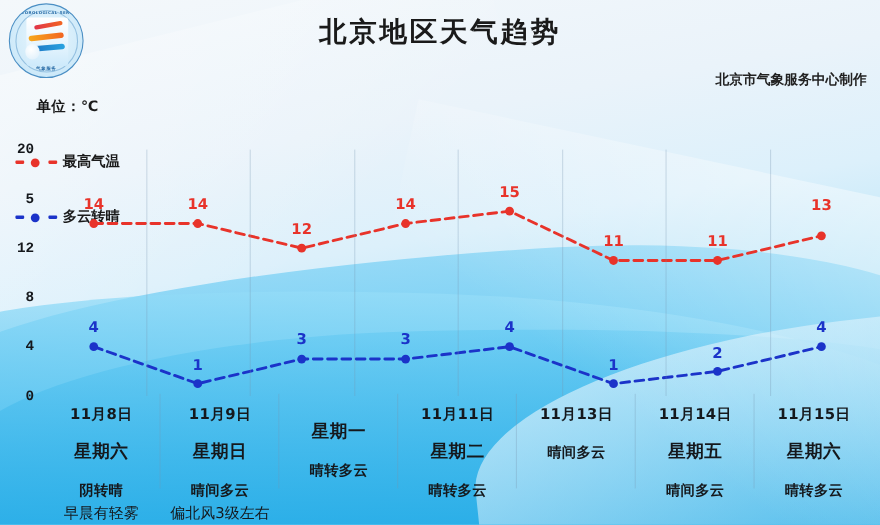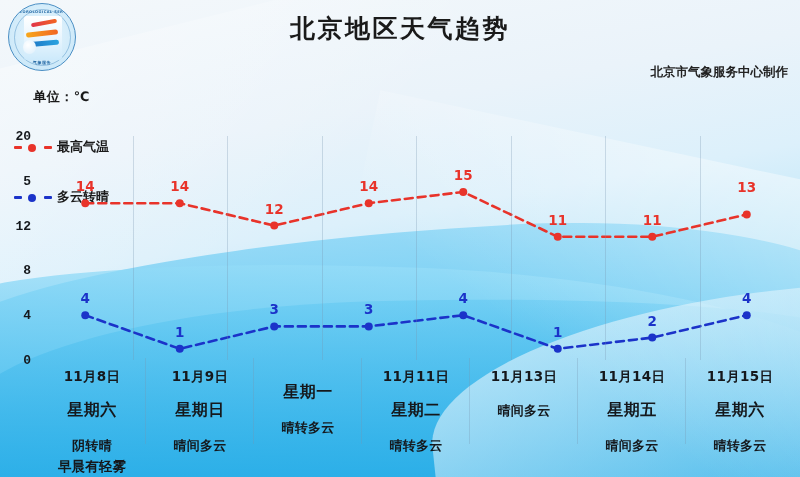--- a/index.html
+++ b/index.html
@@ -133,21 +133,21 @@
     flex: 1 1 0; text-align: center; position: relative;
     padding-top: 8px; color: #15181c;
   }
   .col:not(:last-child)::after {
     content: ""; position: absolute; right: 0; top: -2px; width: 1px; height: 86px;
     background: rgba(120,150,175,.30);
   }
   .c-date { font-size: 13.5px; font-weight: bold; letter-spacing: .3px; }
   .c-week { font-size: 16px; font-weight: bold; margin-top: 14px; letter-spacing: .5px; }
   .c-sky  { font-size: 13px; font-weight: bold; margin-top: 16px; letter-spacing: .3px; }
-  .c-wind { font-size: 13.5px; font-weight: bold; margin-top: 3px; letter-spacing: .1px; }
+  .c-wind { font-size: 13.5px; font-weight: normal; margin-top: 3px; letter-spacing: .1px; }
 </style>
 </head>
 <body>
 
 <div id="root">
 
   <div class="wave w5"></div>
   <div class="wave w1"></div>
   <div class="wave w2"></div>
   <div class="wave w3"></div>
@@ -250,20 +250,21 @@
       <div class="col">
         <div class="c-date">11月8日</div>
         <div class="c-week">星期六</div>
         <div class="c-sky">阴转晴</div>
         <div class="c-wind">早晨有轻雾</div>
       </div>
       <div class="col">
         <div class="c-date">11月9日</div>
         <div class="c-week">星期日</div>
         <div class="c-sky">晴间多云</div>
+        <div class="c-wind">偏北风3级左右</div>
       </div>
       <div class="col">
         <div class="c-week">星期一</div>
         <div class="c-sky">晴转多云</div>
         <div class="c-wind"></div>
       </div>
       <div class="col">
         <div class="c-date">11月11日</div>
         <div class="c-week">星期二</div>
         <div class="c-sky">晴转多云</div>

